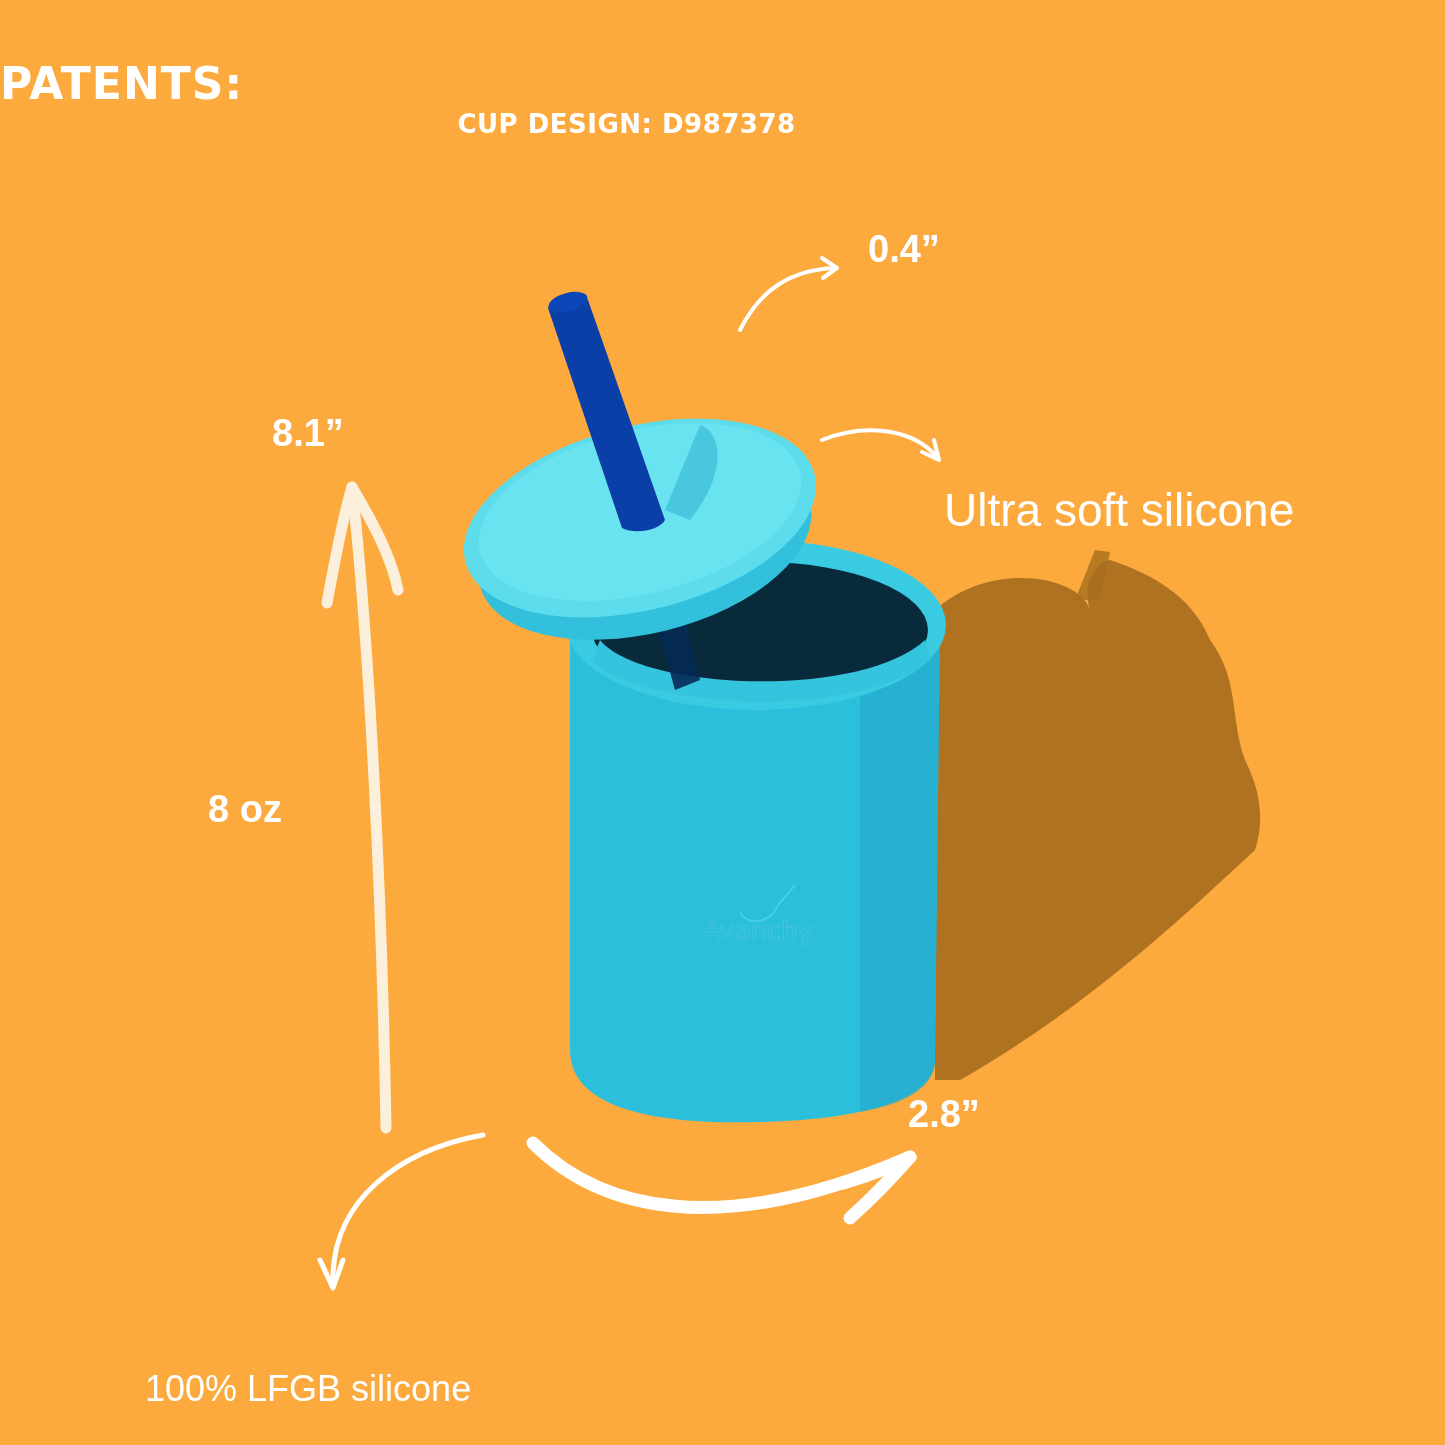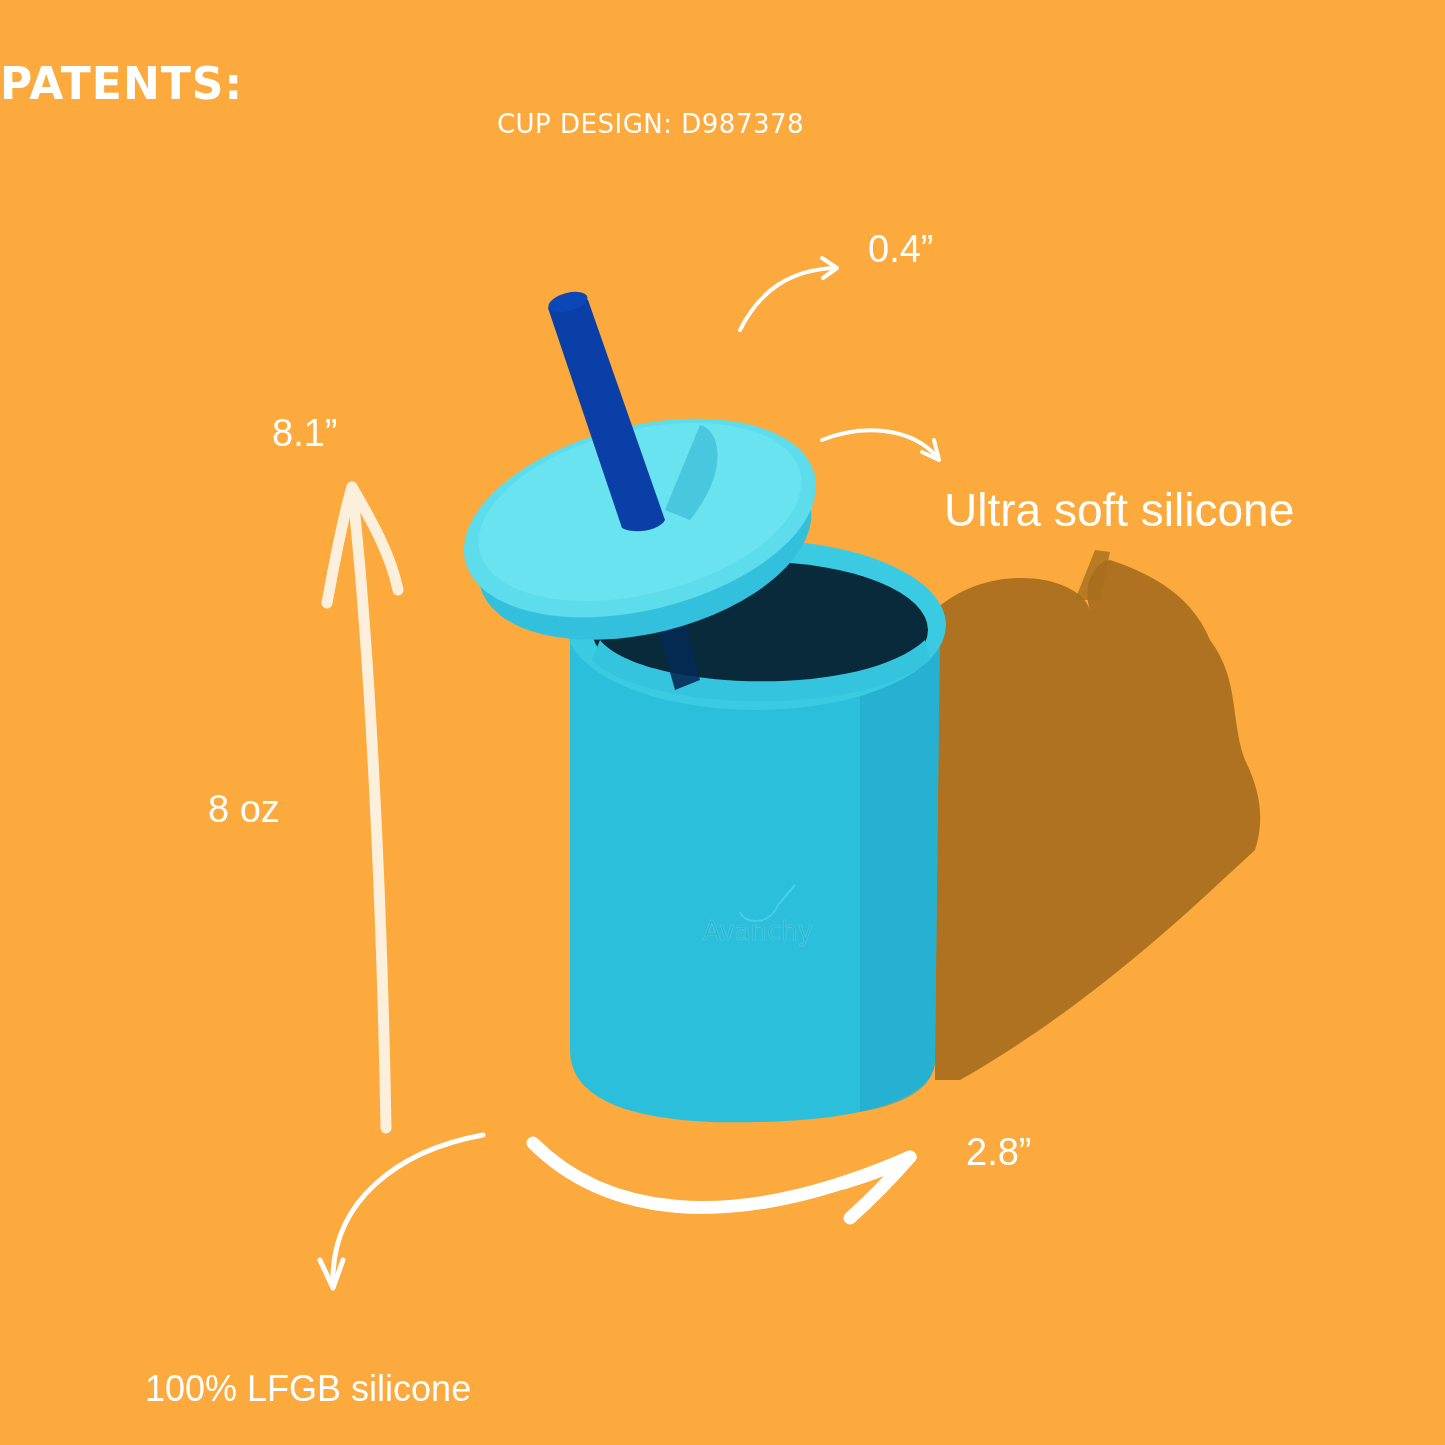--- a/index.html
+++ b/index.html
@@ -1,21 +1,21 @@
 <!DOCTYPE html>
 <html><head>
 <meta charset="utf-8">
 <style>
   html, body { margin:0; padding:0; }
   body { width:1445px; height:1445px; overflow:hidden; background:#FCAA3D; position:relative; font-family:"DejaVu Sans", sans-serif; }
   .canvas { position:absolute; inset:0; background:#FCAA3D; }
   .txt { position:absolute; color:#FFFFFF; white-space:nowrap; }
   .title { left:0; width:1445px; top:58px; font-size:44px; font-weight:bold; letter-spacing:1px; font-family:"DejaVu Sans", sans-serif; }
-  .subtitle { left:0; width:1253px; top:109px; text-align:center; font-size:26px; font-weight:normal; letter-spacing:0.5px; font-family:"DejaVu Sans", sans-serif;margin-left:24px; }
-  .dim { font-family:"Liberation Sans", sans-serif; font-weight:normal; font-size:38px; }
+  .subtitle { left:0; width:1253px; top:109px; text-align:center; font-size:26px; font-weight:bold; letter-spacing:0.5px; font-family:"DejaVu Sans", sans-serif; }
+  .dim { font-family:"Liberation Sans", sans-serif; font-weight:bold; font-size:38px; }
   .feat { font-family:"DejaVu Sans", sans-serif; font-size:34px; font-weight:bold; }
   svg.art { position:absolute; left:0; top:0; }
 </style>
 </head>
 <body>
 
 <div class="canvas">
 
   <svg class="art" width="1445" height="1445" viewBox="0 0 1445 1445">
 
@@ -63,17 +63,17 @@
     <path d="M533 1143 C 600 1210, 720 1240, 910 1157" stroke="#FFFFFF" stroke-width="13" fill="none" stroke-linecap="round"></path>
     <path d="M843 1183 C 870 1175, 895 1165, 910 1157 C 890 1180, 870 1200, 850 1218" stroke="#FFFFFF" stroke-width="13" fill="none" stroke-linecap="round" stroke-linejoin="round"></path>
   </svg>
 
   <div class="txt title">PATENTS:</div>
   <div class="txt subtitle">CUP DESIGN: D987378</div>
 
   <div class="txt dim" style="left:868px; top:228px;">0.4”</div>
   <div class="txt dim" style="left:272px; top:412px;">8.1”</div>
   <div class="txt dim" style="left:208px; top:788px;">8 oz</div>
-  <div class="txt dim" style="left:966px; top:1093px;margin-top:38px;">2.8”</div>
+  <div class="txt dim" style="left:908px; top:1093px;">2.8”</div>
 
   <div class="txt feat" style="left:944px; top:483px; font-weight:normal; font-family:'Liberation Sans', sans-serif; font-size:46px;">Ultra soft silicone</div>
   <div class="txt feat" style="left:145px; top:1368px; font-weight:normal; font-family:'Liberation Sans', sans-serif; font-size:36px;text-align:center;">100% LFGB silicone</div>
 </div>
 
 </body></html>

